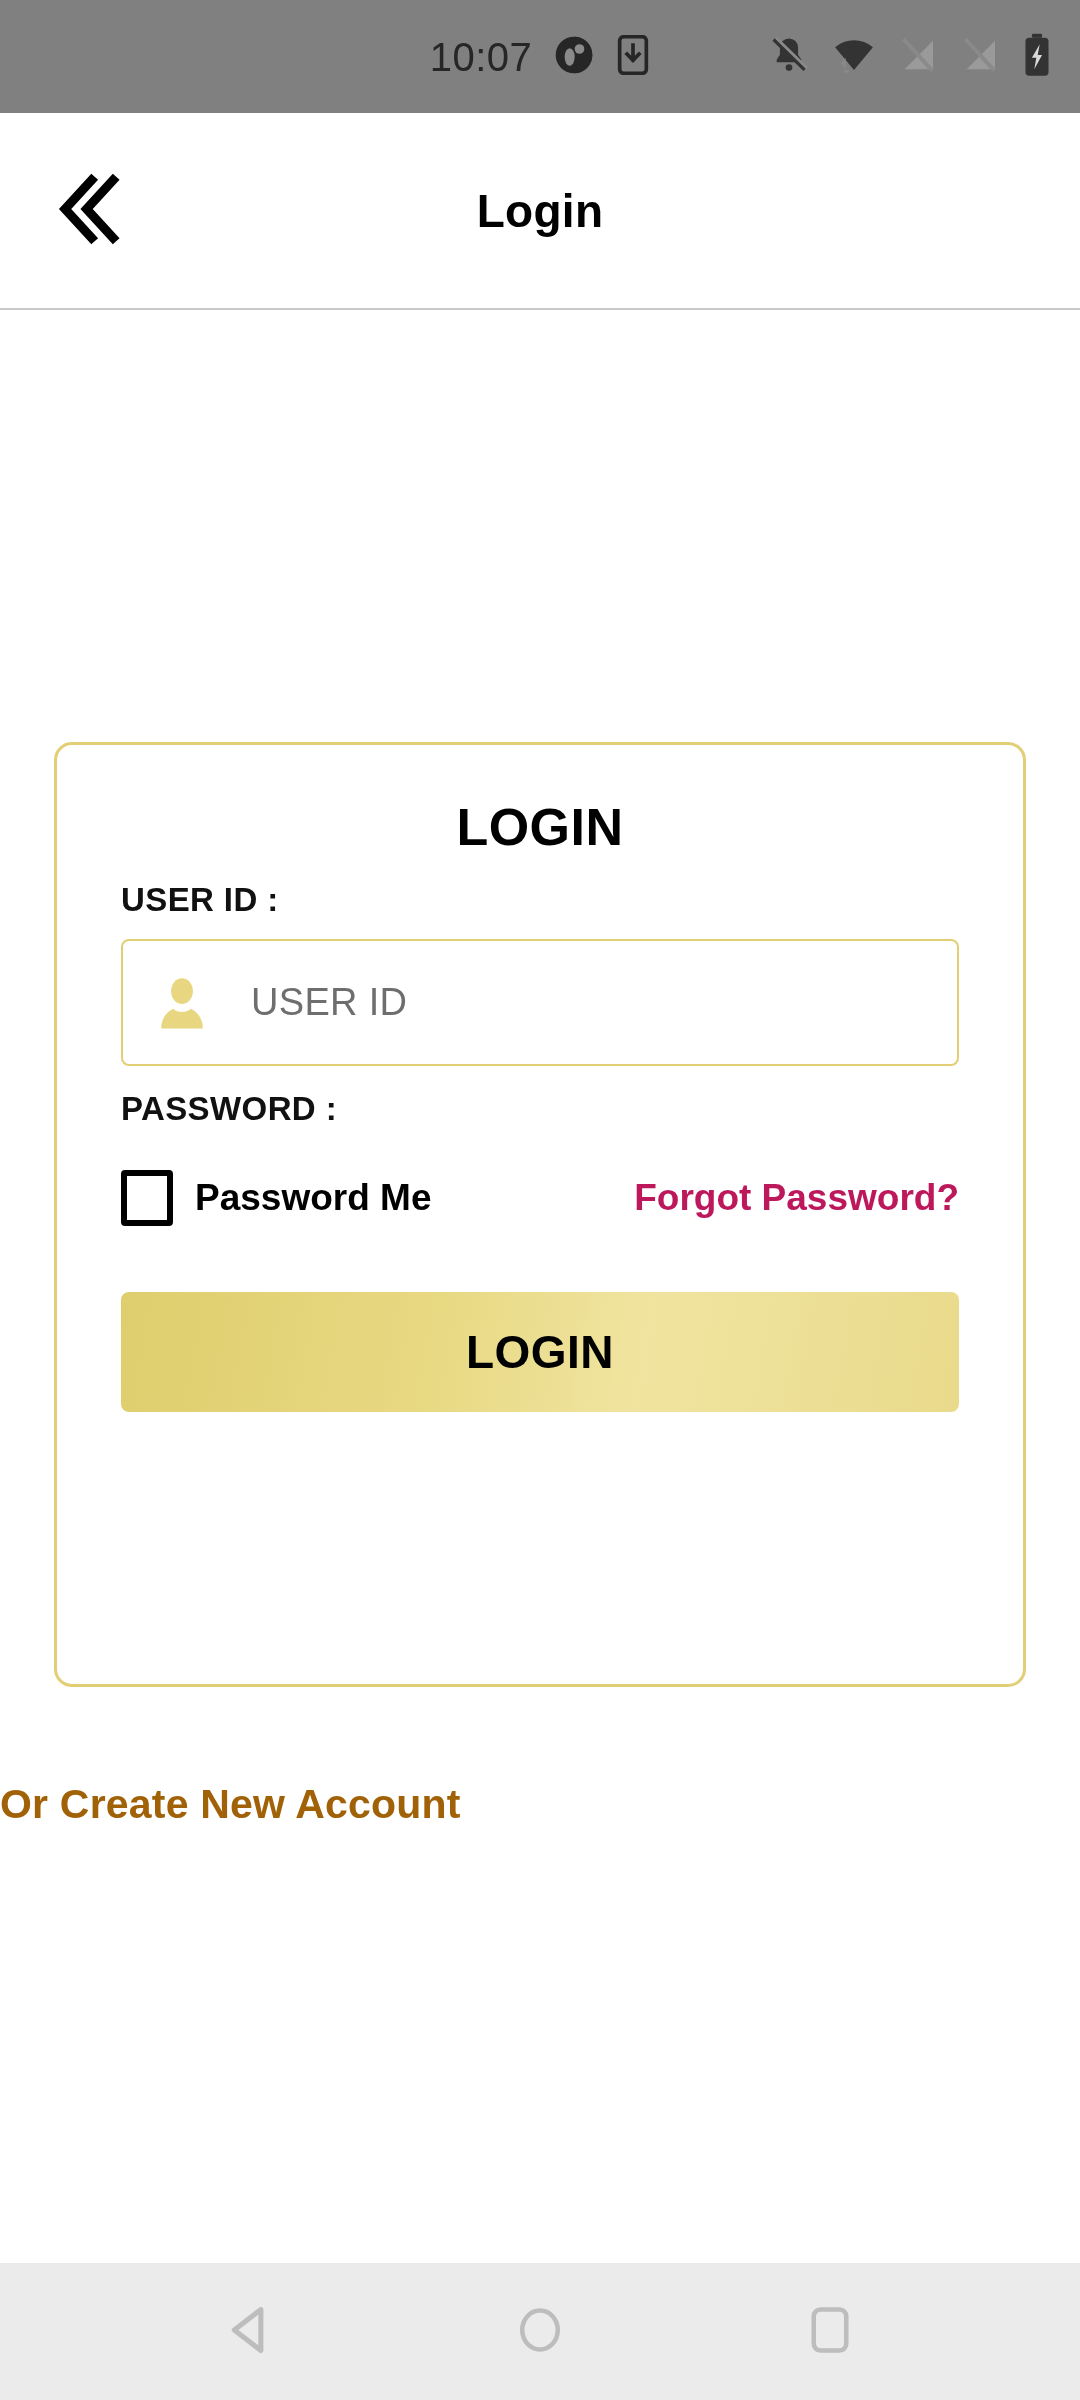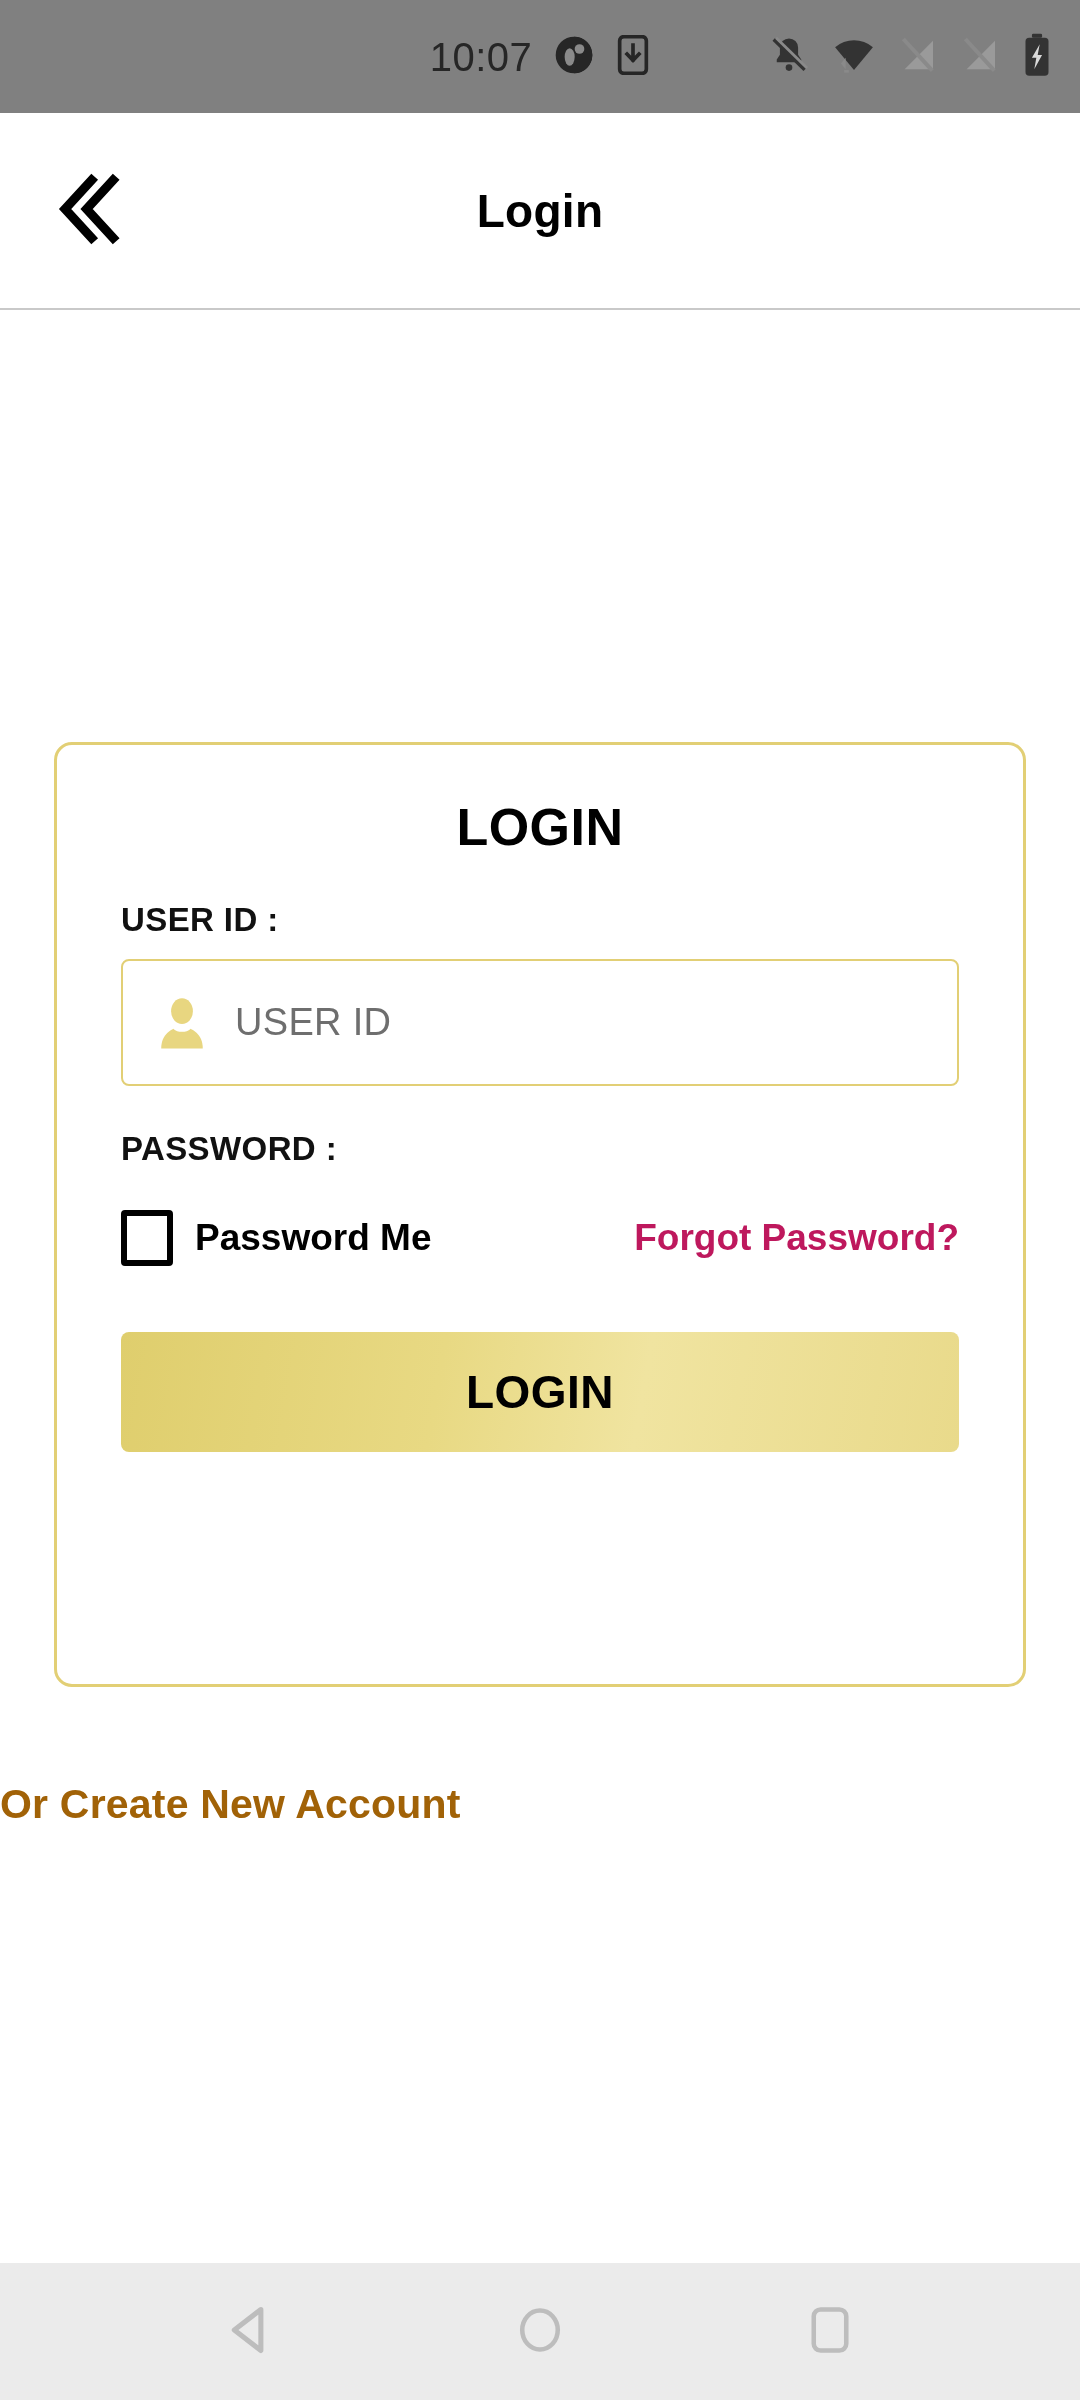--- a/index.html
+++ b/index.html
@@ -59,41 +59,41 @@
     border-radius:18px;
     padding:0 64px;
   }
   .card-title {
     margin-top:52px;
     text-align:center;
     font-size:52px; font-weight:700; color:#000000;
     letter-spacing:0.5px;
   }
   .field-label {
-    margin-top:44px;
+    margin-top:24px;
     font-size:33px; font-weight:700; color:#111111;
     letter-spacing:0.4px;
   }
   .field-box {
     margin-top:20px;
     height:127px;
     border:2px solid #e2cf75;
     border-radius:8px;
     background:#ffffff;
     display:flex; align-items:center;
     padding:0 28px;
     cursor:text;
   }
   .field-icon {
     width:62px; height:62px;
     display:flex; align-items:center; justify-content:center;
     flex:0 0 auto;
   }
   .field-placeholder {
-    margin-left:22px;
+    margin-left:38px;
     font-size:38px; color:#6e6e6e; font-weight:400;
     letter-spacing:0.3px;
   }
 
   .options-row {
     margin-top:42px;
     display:flex; align-items:center; justify-content:space-between;
   }
   .remember-wrap { display:flex; align-items:center; cursor:pointer; }
   .checkbox {

